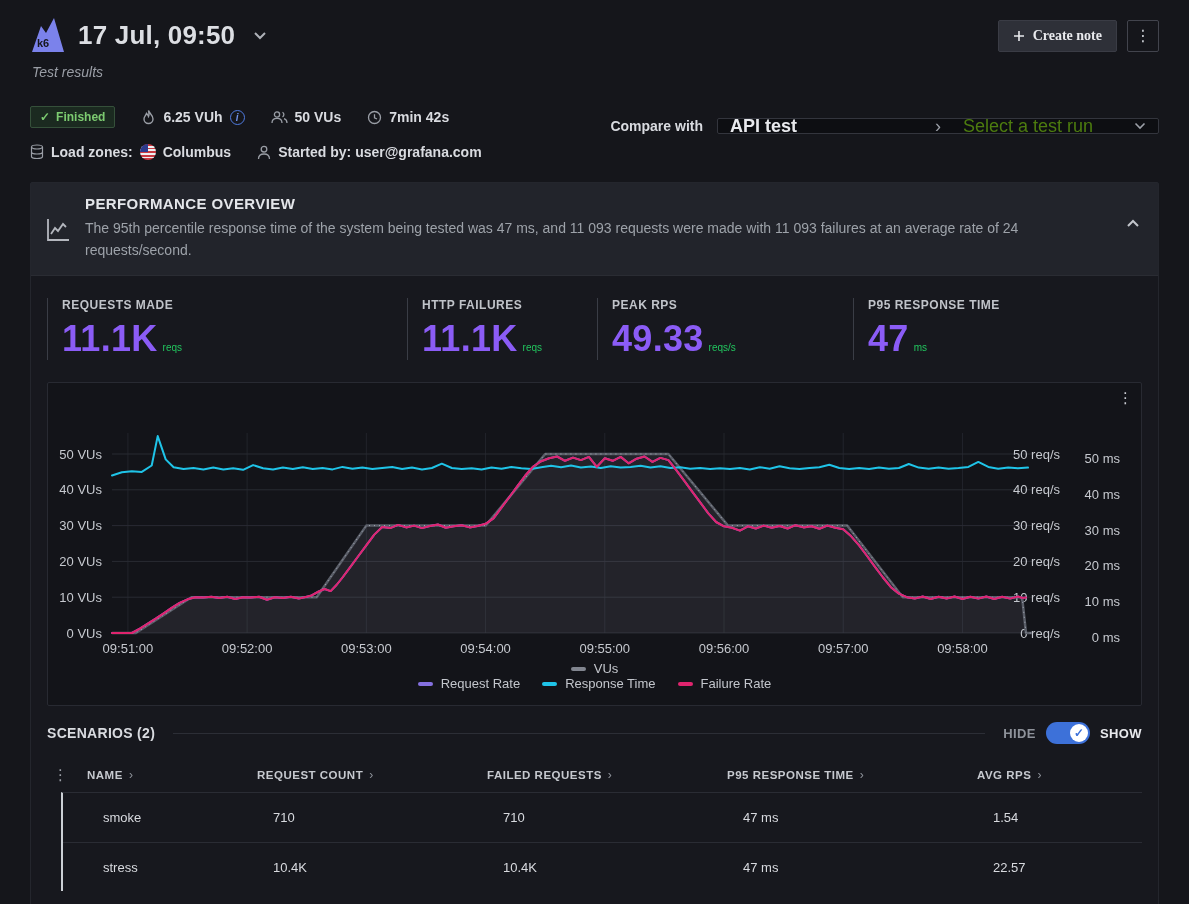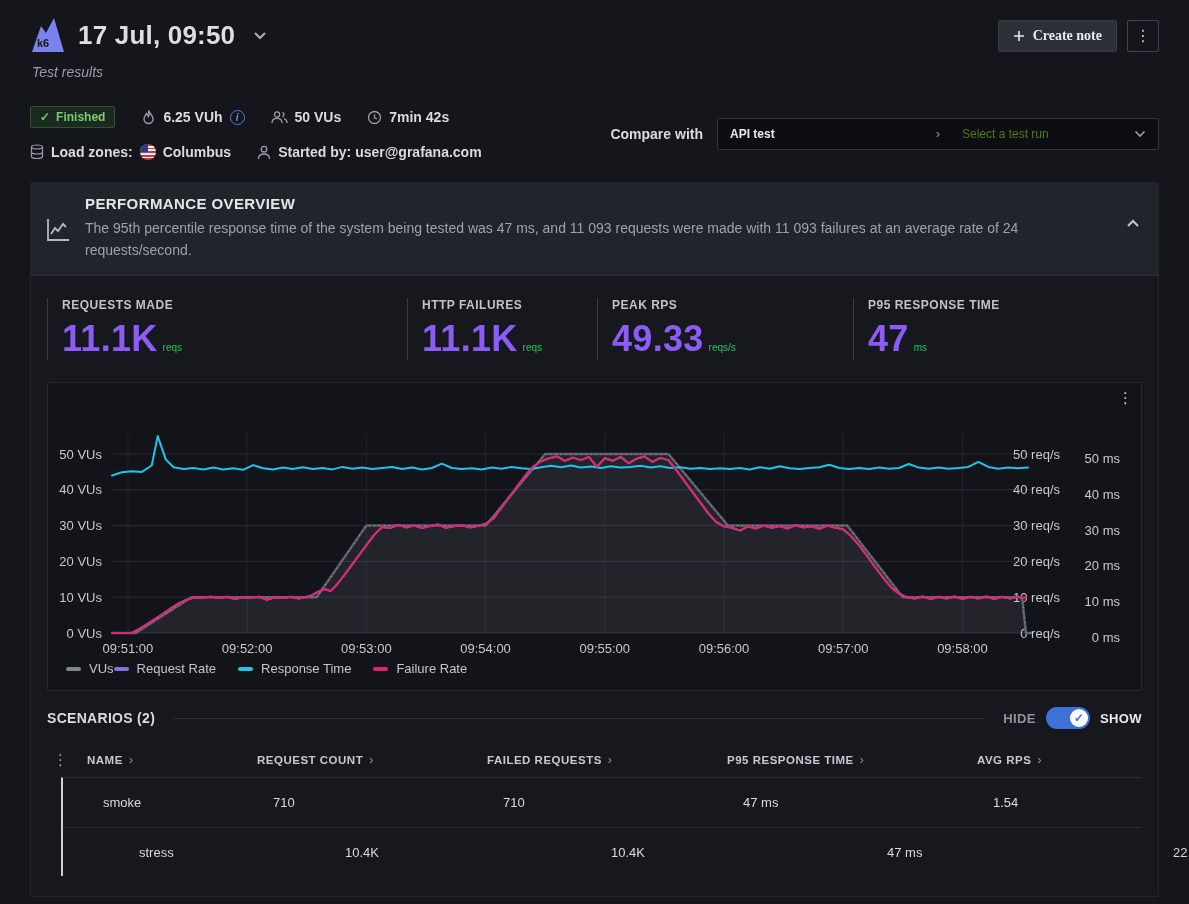--- a/index.html
+++ b/index.html
@@ -48,22 +48,22 @@
     color:#6f93ea; font-size:10px; font-weight:700; display:inline-flex;
     align-items:center; justify-content:center; font-style:italic; cursor:pointer;
   }
   .flag { width:16px; height:16px; border-radius:50%; position:relative; overflow:hidden; flex:none;
     background:repeating-linear-gradient(180deg,#c93a42 0 1.8px,#efeff1 1.8px 3.6px); }
   .flag::after { content:""; position:absolute; left:0; top:0; width:8px; height:8px; background:#2c3a8c; }
 
   .compare { display:flex; align-items:center; gap:14px; margin-top:12px; }
   .compare-label { font-size:14px; font-weight:700; color:#d9dbe0; }
   .compare-box {
-    width:442px; height:32px; background:#0d0e12; border:1px solid #33353d;
-    border-radius:2px; display:flex; align-items:center; font-size:12px;
+    width:442px; height:16px; background:#0d0e12; border:1px solid #33353d;
+    border-radius:2px; display:flex; align-items:center; font-size:18px;
   }
   .compare-current { flex:1; padding:0 12px; color:#e8e9ed; font-weight:600; cursor:pointer; }
   .compare-arrow { color:#9a9ea6; padding:0 10px; }
   .compare-select { flex:1; display:flex; align-items:center; justify-content:space-between; padding:0 12px; color:#4d7c0f; cursor:pointer; }
 
   
   .panel { margin-top:22px; background:#17181e; border:1px solid #24262d; border-radius:2px; }
   .panel-header {
     background:#22242b; padding:12px 18px 14px 14px; display:flex; gap:14px; align-items:flex-start;
     border-bottom:1px solid #2a2c33;
@@ -80,21 +80,21 @@
   .stat-label { font-size:12px; font-weight:600; letter-spacing:.5px; color:#c0c3c9; }
   .stat-value-row { display:flex; align-items:baseline; gap:5px; margin-top:6px; }
   .stat-value { font-size:36px; font-weight:700; color:#8b5cf6; letter-spacing:.3px; }
   .stat-unit { font-size:10px; color:#22c55e; }
 
   
   .chart-card { margin:4px 16px 0 16px; background:#131419; border:1px solid #282a32; border-radius:2px; position:relative; padding:4px 0 6px 0; }
   .chart-kebab { position:absolute; top:6px; right:8px; color:#c9ccd2; font-size:15px; background:none; border:none; cursor:pointer; font-family:"DejaVu Sans", sans-serif; }
   .chart-svg { display:block; width:1090px; height:272px; }
   .axis-lab { fill:#c6c9cf; font-size:13px; font-family:"Liberation Sans", sans-serif; }
-  .chart-legend { display:flex; justify-content:flex-start; align-items:center; padding:2px 18px 8px 18px; }
+  .chart-legend { display:flex; justify-content:space-between; align-items:center; padding:2px 18px 8px 18px;flex-direction:column; }
   .legend-item { display:flex; align-items:center; gap:8px; font-size:13px; color:#c3c6cc; cursor:pointer; }
   .legend-right { display:flex; gap:22px; }
   .dash { width:15px; height:4px; border-radius:2px; background:#81858f; }
 
   
   .scenarios-bar { display:flex; align-items:center; padding:16px 16px 4px 16px; }
   .scenarios-title { font-size:14px; font-weight:700; letter-spacing:.3px; color:#d9dbe0; white-space:nowrap; }
   .scenarios-rule { flex:1; height:1px; background:#2c2e36; margin:0 18px; }
   .toggle-label { font-size:13px; font-weight:700; letter-spacing:.4px; cursor:pointer; }
   .toggle-label.off { color:#8e929a; }
@@ -103,21 +103,21 @@
   .toggle-knob { position:absolute; right:2px; top:2px; width:18px; height:18px; border-radius:50%; background:#fff;
     display:flex; align-items:center; justify-content:center; color:#3d71d9; font-size:12px; font-weight:700; }
 
   .table { padding:10px 16px 20px 16px; }
   .t-head { display:grid; grid-template-columns:40px 170px 230px 240px 250px 1fr; align-items:center; height:34px; }
   .t-head .hcell { font-size:11.5px; font-weight:700; letter-spacing:.5px; color:#c6c9cf; display:flex; align-items:center; gap:6px; cursor:pointer; }
   .sort-caret { color:#8e929a; font-size:12px; font-weight:400; }
   .row-kebab { color:#9a9ea6; font-size:15px; background:none; border:none; cursor:pointer; text-align:left; padding-left:6px; font-family:"DejaVu Sans", sans-serif; }
   .rows-wrap { margin-left:14px; border-left:2px solid #ccd0d6; border-top:1px solid #2a2c34; }
   .t-row { display:grid; grid-template-columns:40px 170px 230px 240px 250px 1fr; align-items:center; height:49px; font-size:13px; color:#d8dadf; cursor:pointer; }
-  .t-row + .t-row { border-top:1px solid #2a2c34;gap:36px; }
+  .t-row + .t-row { border-top:1px solid #2a2c34; }
   .t-row .cell-name { grid-column:2; }
   svg.ic { display:block; }
 </style>
 </head>
 <body>
 
 <div class="page">
 
   <div class="topbar">
     <div>

